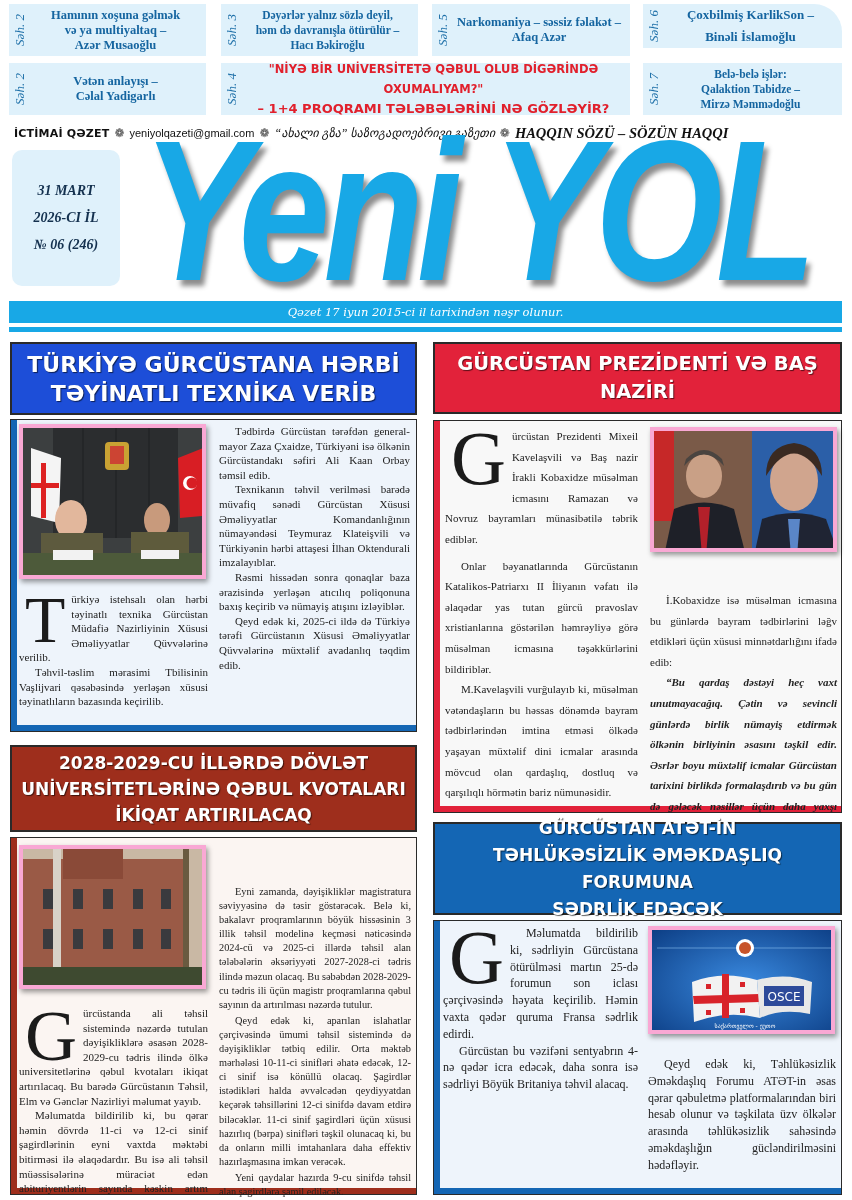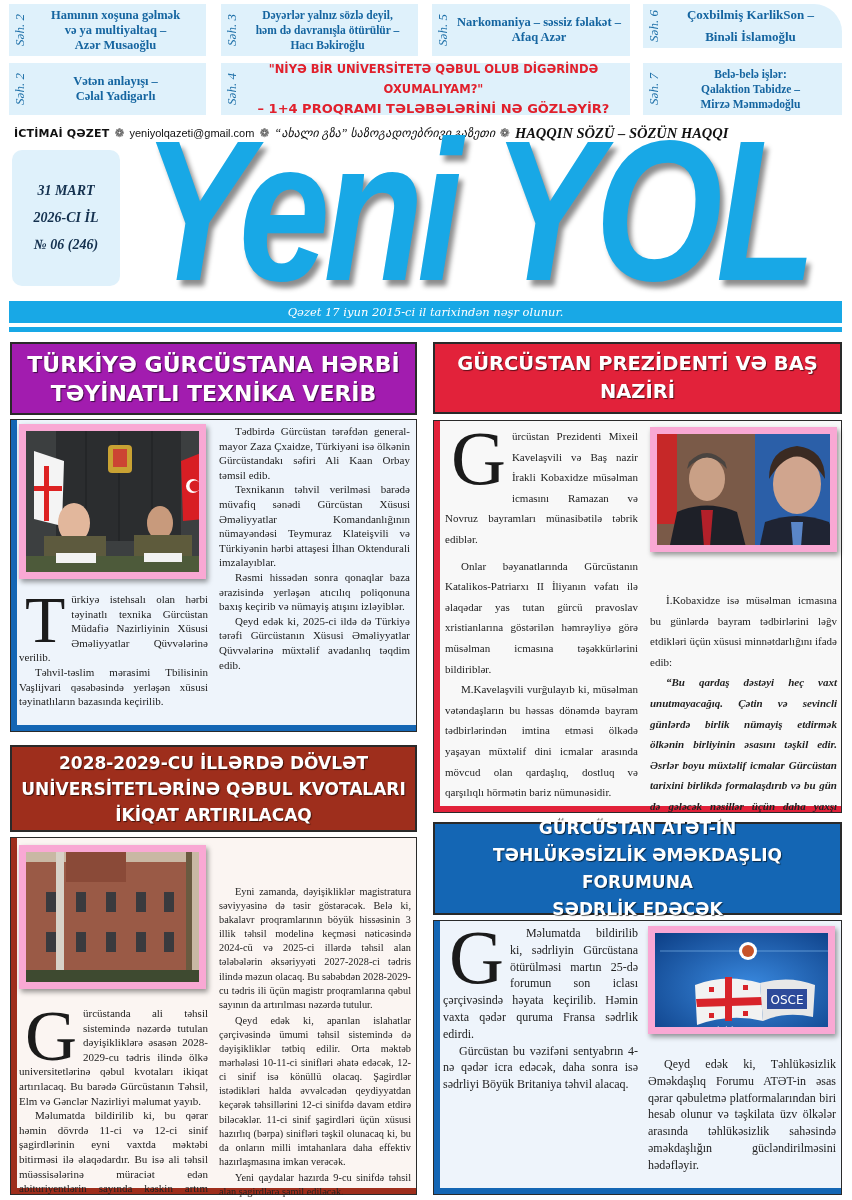--- a/index.html
+++ b/index.html
@@ -34,21 +34,21 @@
 
   
   .headline { position: absolute; border: 2px solid #2a2a2a; display: flex; align-items: center; justify-content: center; text-align: center; font-family: "DejaVu Sans", sans-serif; font-weight: bold; color: #ffffff; text-shadow: 1px 1px 1px rgba(0,0,0,0.6); }
   .card { position: absolute; border: 1px solid #2a2a2a; }
   .card .bar { position: absolute; left: 0; top: 0; bottom: 0; width: 6px; }
   .card .bbar { position: absolute; left: 0; right: 0; bottom: 0; height: 6px; }
   .txt { position: absolute; font-family: "Liberation Serif", serif; font-size: 11px; line-height: 14.6px; text-align: justify; color: #222; }
   .txt p { text-indent: 16px; }
   .txt p.q { font-weight: bold; font-style: italic; }
   .dropcap { float: left; font-family: "Liberation Serif", serif; font-size: 66px; line-height: 52px; margin: 2px 6px 0 6px; color: #1b1b1b; }
-  .photo { position: absolute; box-shadow: 2px 3px 5px rgba(0,0,0,0.4); border: 7px solid #f9a8d4; overflow: hidden; }
+  .photo { position: absolute; box-shadow: 2px 3px 5px rgba(0,0,0,0.4); border: 4px solid #f9a8d4; overflow: hidden; }
 </style>
 </head>
 <body>
 
 <div class="teaser" style="left:9px;top:4px;width:197px;height:52px;">
   <div class="sehife">
       <span>Səh. 2</span>
     </div>
   <div class="ttext">
     <div>Hamının xoşuna gəlmək</div>
@@ -127,21 +127,21 @@
   <div>31 MART</div>
   <div>2026-CI İL</div>
   <div>№ 06 (246)</div>
 </div>
 <div class="logo">Yeni YOL</div>
 <div class="banner">
   <span>Qəzet 17 iyun 2015-ci il tarixindən nəşr olunur.</span>
 </div>
 <div class="banner-line"></div>
 
-<div class="headline" style="left:10px;top:342px;width:407px;height:73px;background:#a21caf;font-size:22px;line-height:29px;">
+<div class="headline" style="left:10px;top:342px;width:407px;height:73px;background:#1d4ed8;font-size:22px;line-height:29px;">
   <div>
     <div>TÜRKİYƏ GÜRCÜSTANA HƏRBİ</div>
     <div>TƏYİNATLI TEXNİKA VERİB</div>
   </div>
 </div>
 <div class="card" style="left:10px;top:419px;width:407px;height:313px;background:#eef4fb;">
   <div class="bar" style="background:#1466b4;"></div>
   <div class="bbar" style="background:#1466b4;"></div>
 </div>
 <div class="photo" style="left:19px;top:424px;width:187px;height:155px;background:#3a3d3e;">

